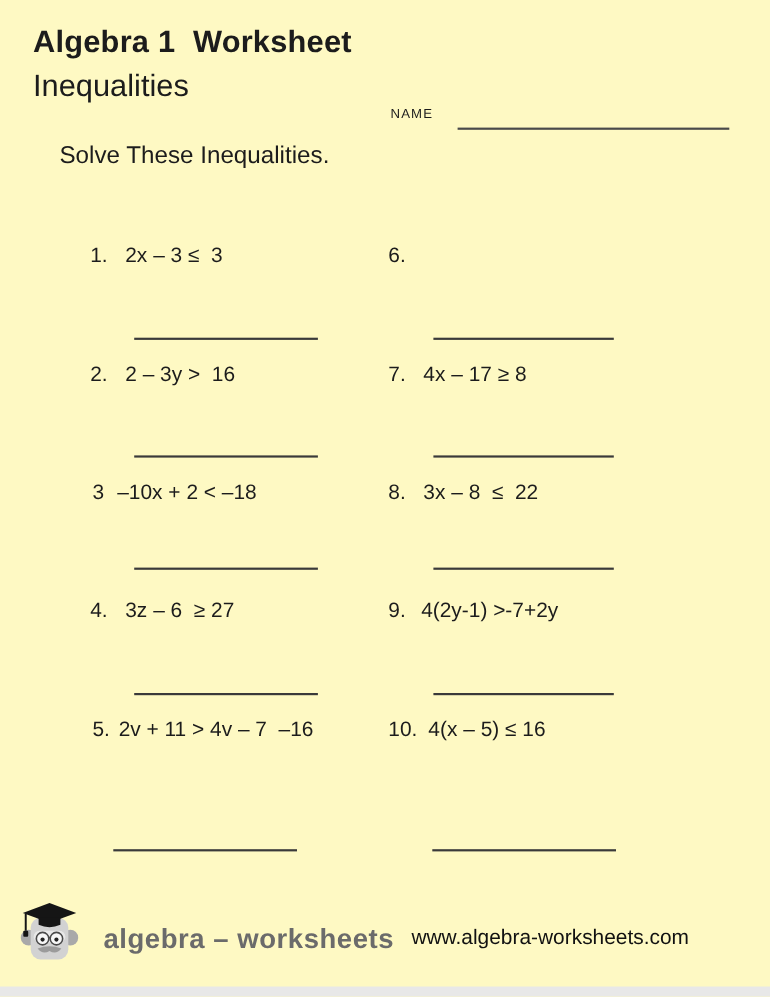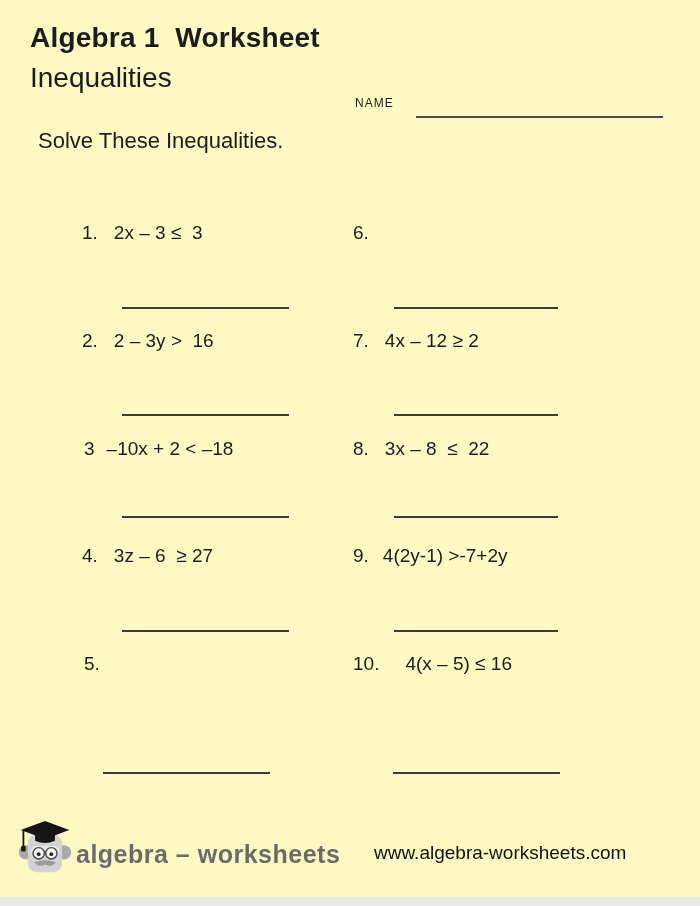--- a/index.html
+++ b/index.html
@@ -37,21 +37,21 @@
     letter-spacing: 1px;
   }
   .name-line {
     position: absolute;
     left: 416px; top: 116px;
     width: 247px; height: 2px;
     background: #4a4a4a;
   }
   .instruction {
     position: absolute;
-    left: 38px; top: 128px;
+    left: 54px; top: 128px;
     font-size: 22px;
   }
 
   .problem {
     position: absolute;
     display: flex;
     font-size: 19px;
     white-space: pre;
   }
   .problem .num { margin-right: 16px; }
@@ -64,21 +64,21 @@
   .p4  { left: 82px;  top: 545px; }
   .p5  { left: 84px;  top: 653px; }
   .p5 .num { margin-right: 8px; }
   
   .p6  { left: 353px; top: 222px; }
   .p7  { left: 353px; top: 330px; }
   .p8  { left: 353px; top: 438px; }
   .p9  { left: 353px; top: 545px; }
   .p9 .num { margin-right: 14px; }
   .p10 { left: 353px; top: 653px; }
-  .p10 .num { margin-right: 26px; }
+  .p10 .num { margin-right: 10px; }
 
   .answer-line {
     position: absolute;
     height: 2px;
     background: #3a3a3a;
   }
   .al1  { left: 122px; top: 307px; width: 167px; }
   .al2  { left: 122px; top: 414px; width: 167px; }
   .al3  { left: 122px; top: 516px; width: 167px; }
   .al4  { left: 122px; top: 630px; width: 167px; }
@@ -87,20 +87,21 @@
   .al7  { left: 394px; top: 414px; width: 164px; }
   .al8  { left: 394px; top: 516px; width: 164px; }
   .al9  { left: 394px; top: 630px; width: 164px; }
   .al10 { left: 393px; top: 772px; width: 167px; }
 
   .footer-logo {
     position: absolute;
     left: 18px; top: 818px;
     display: flex;
     align-items: center;
+    gap: 18px;
   }
   .mascot { width: 54px; height: 58px; }
   .logo-text {
     margin-left: 4px;
     padding-top: 14px;
     font-size: 25px;
     font-weight: bold;
     color: #6b6b6b;
     letter-spacing: 0.5px;
     white-space: pre;
@@ -136,28 +137,29 @@
   <div class="problem p3">
     <span class="num">3</span>
     <span class="expr">–10x + 2 &lt; –18</span>
   </div>
   <div class="problem p4">
     <span class="num">4.</span>
     <span class="expr">3z – 6  ≥ 27</span>
   </div>
   <div class="problem p5">
     <span class="num">5.</span>
+    <span class="expr">2v + 11 &gt; 4v – 7  –16</span>
   </div>
 
   <div class="problem p6">
     <span class="num">6.</span>
   </div>
   <div class="problem p7">
     <span class="num">7.</span>
-    <span class="expr">4x – 12 ≥ 2</span>
+    <span class="expr">4x – 17 ≥ 8</span>
   </div>
   <div class="problem p8">
     <span class="num">8.</span>
     <span class="expr">3x – 8  ≤  22</span>
   </div>
   <div class="problem p9">
     <span class="num">9.</span>
     <span class="expr">4(2y-1) &gt;-7+2y</span>
   </div>
   <div class="problem p10">

